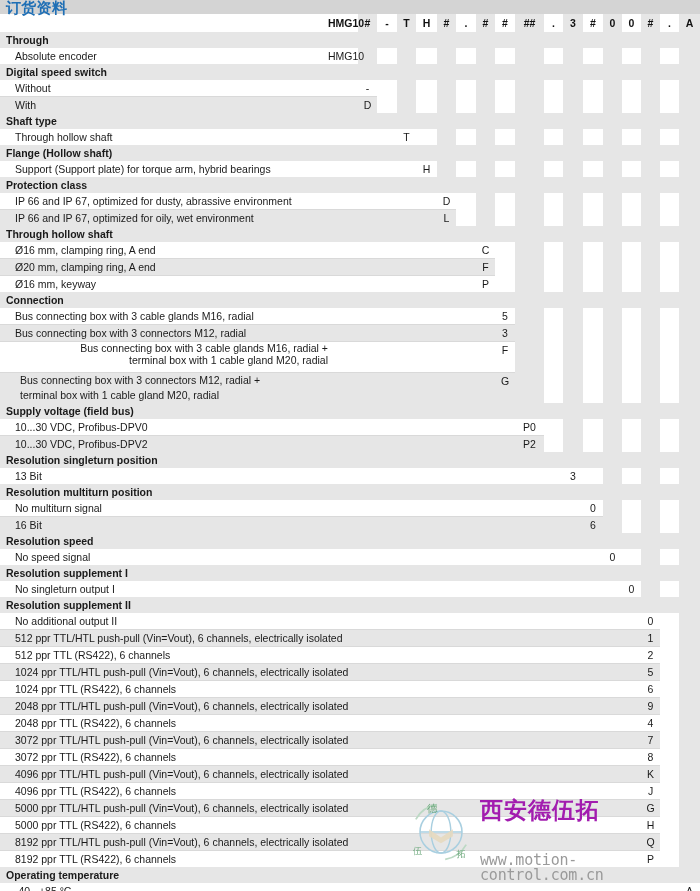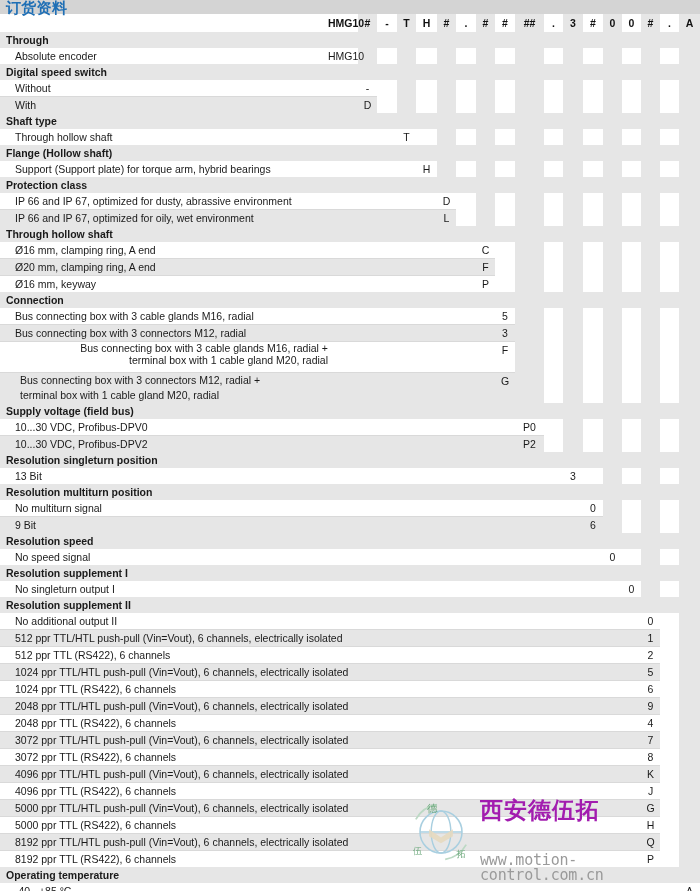--- a/index.html
+++ b/index.html
@@ -711,21 +711,21 @@
         <td class="code bg-w">&nbsp;</td>
         <td class="code bg-w">&nbsp;</td>
         <td class="code bg-w">0</td>
         <td class="code bg-g">&nbsp;</td>
         <td class="code bg-w">&nbsp;</td>
         <td class="code bg-g">&nbsp;</td>
         <td class="code bg-w">&nbsp;</td>
         <td class="code bg-g">&nbsp;</td>
       </tr>
       <tr>
-        <td class="lbl sub bg-g sep">9 Bit</td>
+        <td class="lbl sub bg-g sep">16 Bit</td>
         <td class="code bg-g sep">&nbsp;</td>
         <td class="code bg-g sep">&nbsp;</td>
         <td class="code bg-g sep">&nbsp;</td>
         <td class="code bg-g sep">&nbsp;</td>
         <td class="code bg-g sep">&nbsp;</td>
         <td class="code bg-g sep">&nbsp;</td>
         <td class="code bg-g sep">&nbsp;</td>
         <td class="code bg-g sep">&nbsp;</td>
         <td class="code bg-g sep">&nbsp;</td>
         <td class="code bg-g sep">&nbsp;</td>

